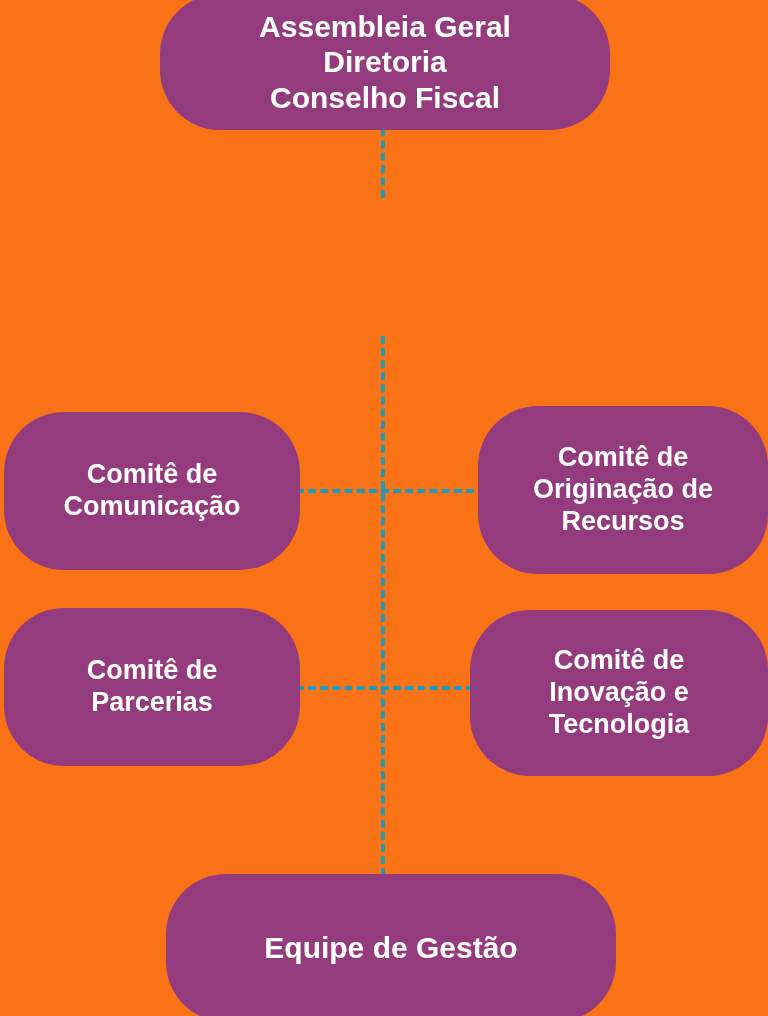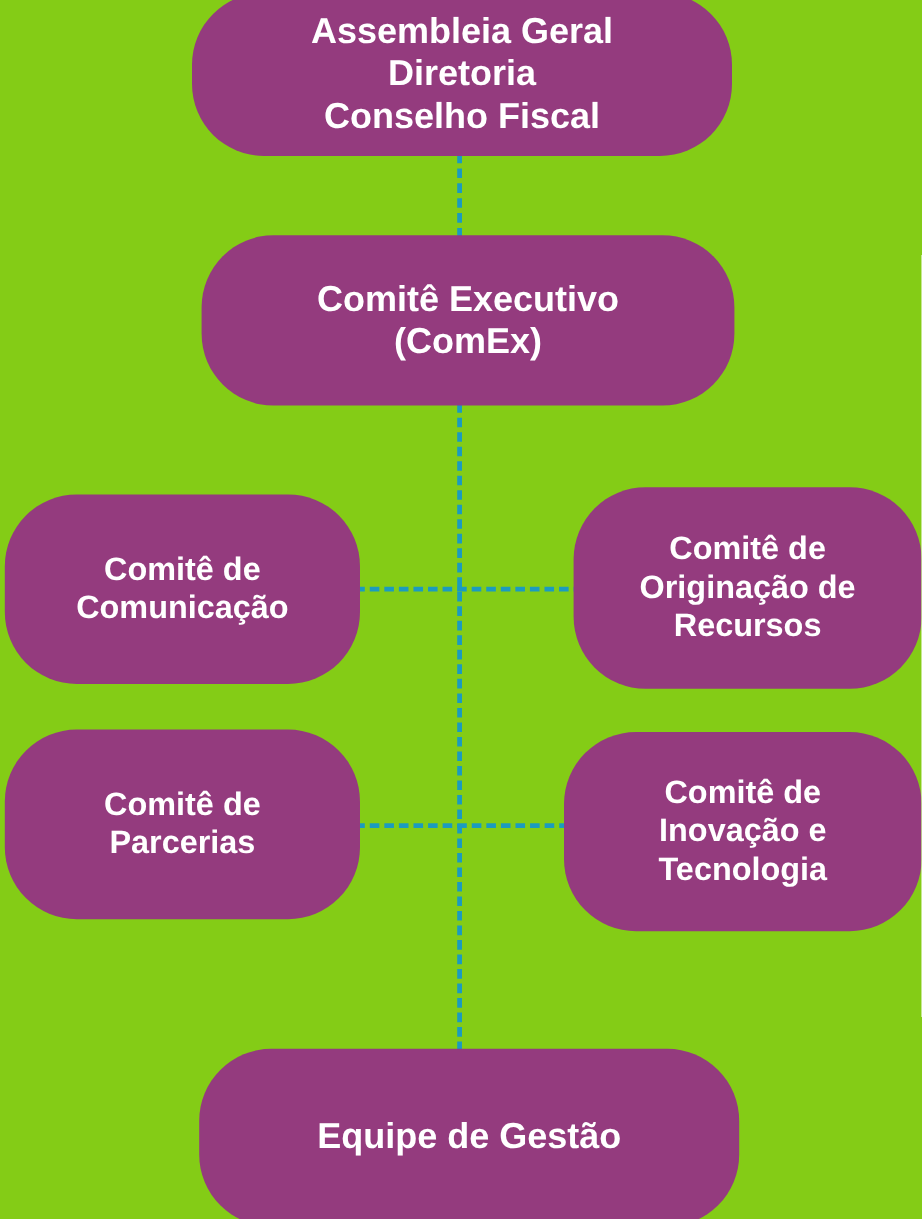--- a/index.html
+++ b/index.html
@@ -7,21 +7,21 @@
     padding: 0;
     background: #ffffff;
   }
   body {
     font-family: "Liberation Sans", sans-serif;
   }
   #org-chart {
     position: relative;
     width: 768px;
     height: 1016px;
-    background: #84cc16;
+    background: #f97316;
     overflow: hidden;
   }
   .node {
     position: absolute;
     background: #943b7e;
     color: #ffffff;
     border-radius: 60px;
     display: flex;
     align-items: center;
     justify-content: center;
@@ -66,22 +66,20 @@
 
   <div class="connector vertical" id="conn-top-comex"></div>
   <div class="connector vertical" id="conn-comex-down"></div>
   <div class="connector horizontal" id="conn-comunicacao"></div>
   <div class="connector horizontal" id="conn-parcerias"></div>
 
   <div class="node" id="node-top">Assembleia Geral
 Diretoria
 Conselho Fiscal</div>
 
-  <div class="node" id="node-comex">Comitê Executivo
-(ComEx)</div>
 
   <div class="node" id="node-comunicacao">Comitê de
 Comunicação</div>
 
   <div class="node" id="node-originacao">Comitê de
 Originação de
 Recursos</div>
 
   <div class="node" id="node-parcerias">Comitê de
 Parcerias</div>

